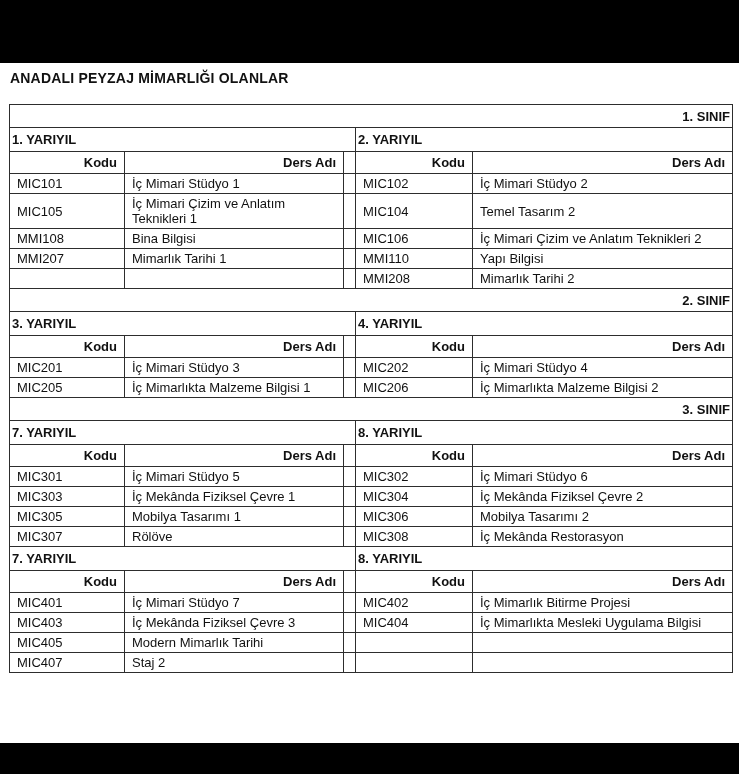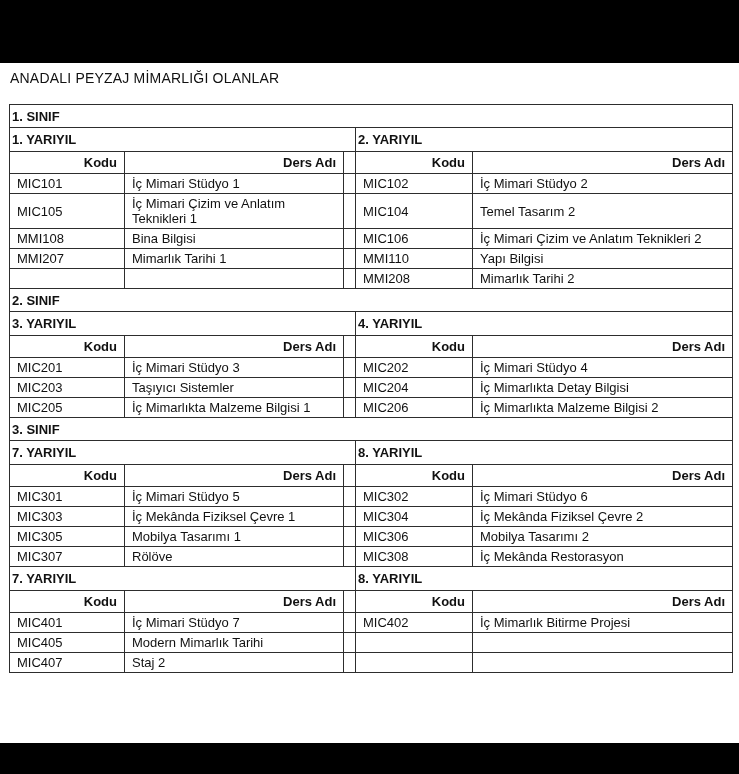--- a/index.html
+++ b/index.html
@@ -22,21 +22,21 @@
     position: absolute;
     bottom: 0; left: 0;
     width: 739px; height: 31px;
     background: #000000;
   }
   .doc-title {
     position: absolute;
     top: 70px;
     left: 10px;
     font-size: 14px;
-    font-weight: normal;
+    font-weight: bold;
     letter-spacing: 0.2px;
     white-space: nowrap;
   }
   table.curriculum {
     position: absolute;
     top: 104px;
     left: 9px;
     width: 723px;
     border-collapse: collapse;
     table-layout: fixed;
@@ -48,21 +48,21 @@
     vertical-align: middle;
     overflow: hidden;
   }
   
   td.spacer {
     border-top: none;
     border-bottom: none;
     padding: 0;
   }
   tr.sec-title td {
-    text-align: left;
+    text-align: right;
     font-weight: bold;
     padding: 4px 2px 3px 2px;
   }
   tr.yariyil td {
     font-weight: bold;
     padding: 4px 2px;
   }
   tr.colhead th {
     text-align: right;
     font-weight: bold;
@@ -156,27 +156,20 @@
       <th>Ders Adı</th>
     </tr>
     <tr class="course-row">
       <td class="code">MIC201</td>
       <td>İç Mimari Stüdyo 3</td>
       <td class="spacer"></td>
       <td class="code">MIC202</td>
       <td>İç Mimari Stüdyo 4</td>
     </tr>
     <tr class="course-row">
-      <td class="code">MIC203</td>
-      <td>Taşıyıcı Sistemler</td>
-      <td class="spacer"></td>
-      <td class="code">MIC204</td>
-      <td>İç Mimarlıkta Detay Bilgisi</td>
-    </tr>
-    <tr class="course-row">
       <td class="code">MIC205</td>
       <td>İç Mimarlıkta Malzeme Bilgisi 1</td>
       <td class="spacer"></td>
       <td class="code">MIC206</td>
       <td>İç Mimarlıkta Malzeme Bilgisi 2</td>
     </tr>
 
     <tr class="sec-title">
       <td colspan="5">3. SINIF</td>
     </tr>
@@ -232,20 +225,27 @@
       <th>Ders Adı</th>
     </tr>
     <tr class="course-row">
       <td class="code">MIC401</td>
       <td>İç Mimari Stüdyo 7</td>
       <td class="spacer"></td>
       <td class="code">MIC402</td>
       <td>İç Mimarlık Bitirme Projesi</td>
     </tr>
     <tr class="course-row">
+      <td class="code">MIC403</td>
+      <td>İç Mekânda Fiziksel Çevre 3</td>
+      <td class="spacer"></td>
+      <td class="code">MIC404</td>
+      <td>İç Mimarlıkta Mesleki Uygulama Bilgisi</td>
+    </tr>
+    <tr class="course-row">
       <td class="code">MIC405</td>
       <td>Modern Mimarlık Tarihi</td>
       <td class="spacer"></td>
       <td class="code"></td>
       <td></td>
     </tr>
     <tr class="course-row">
       <td class="code">MIC407</td>
       <td>Staj 2</td>
       <td class="spacer"></td>

